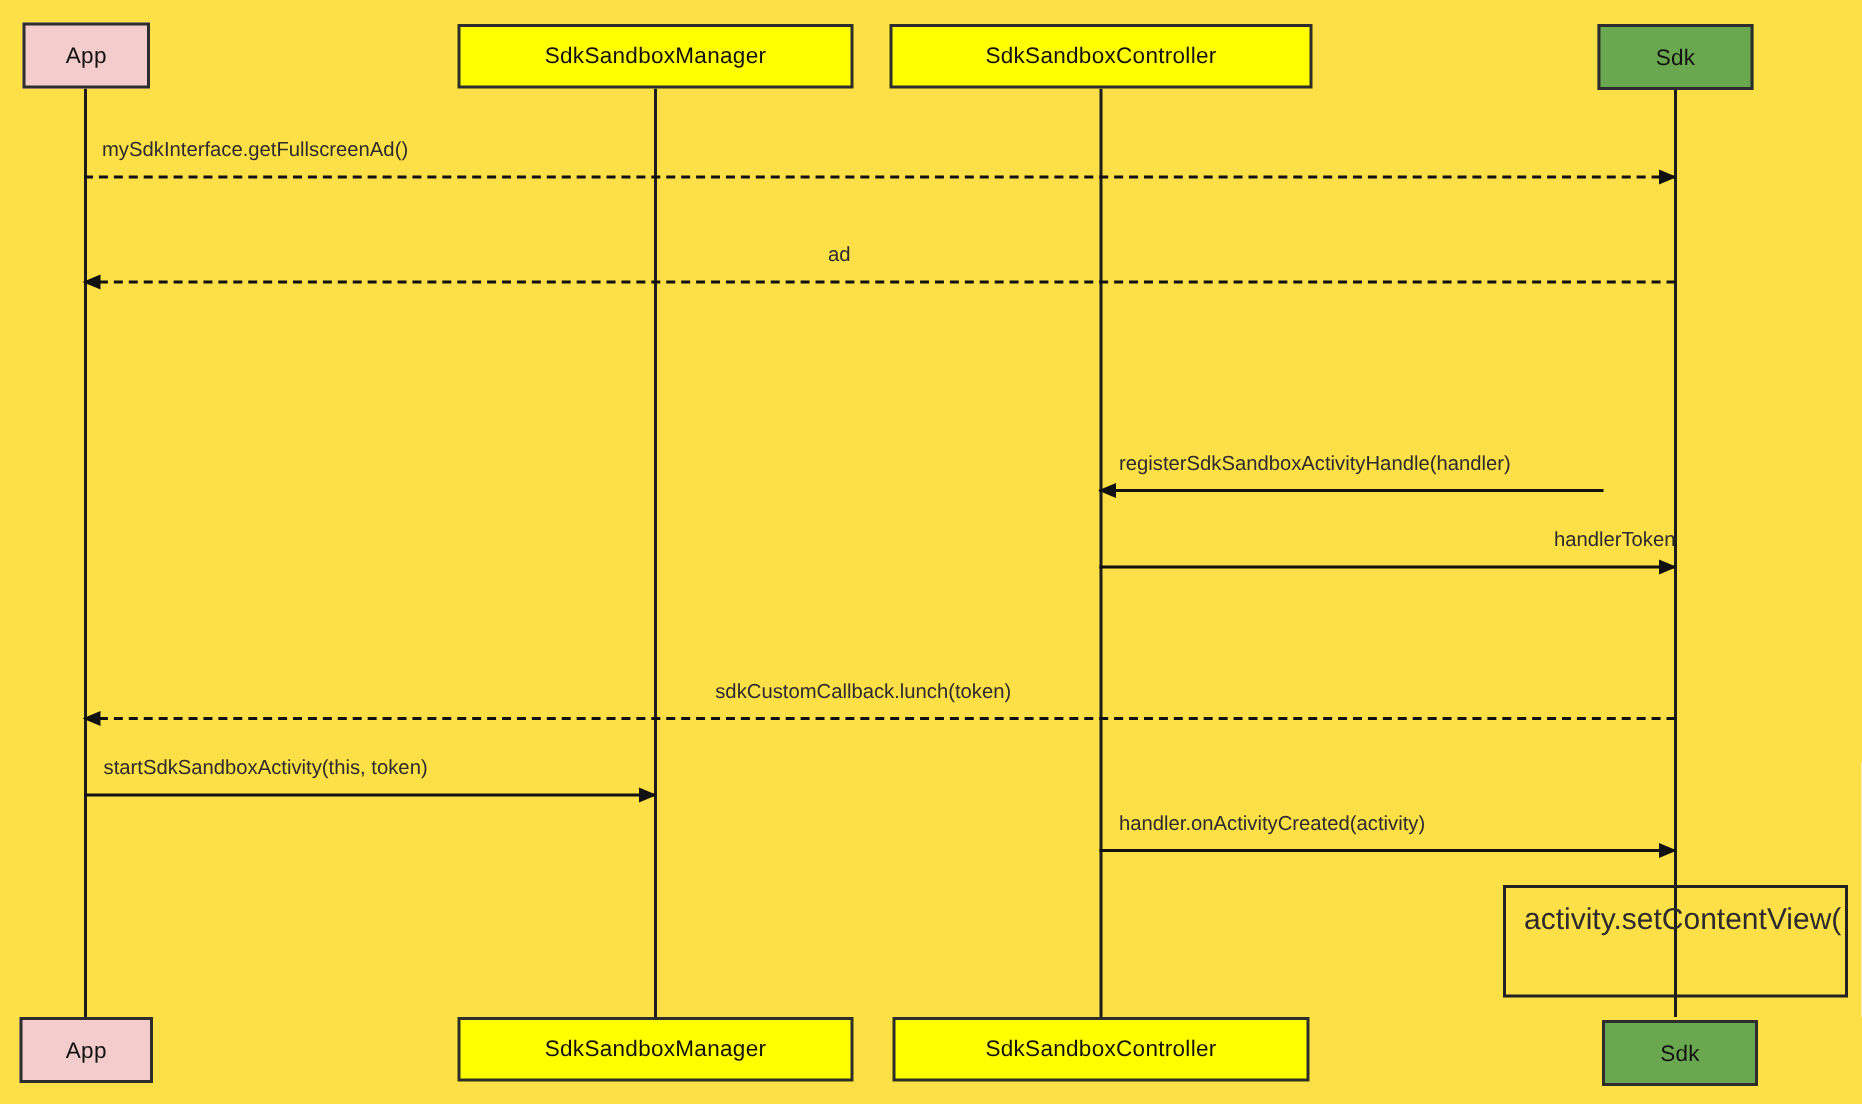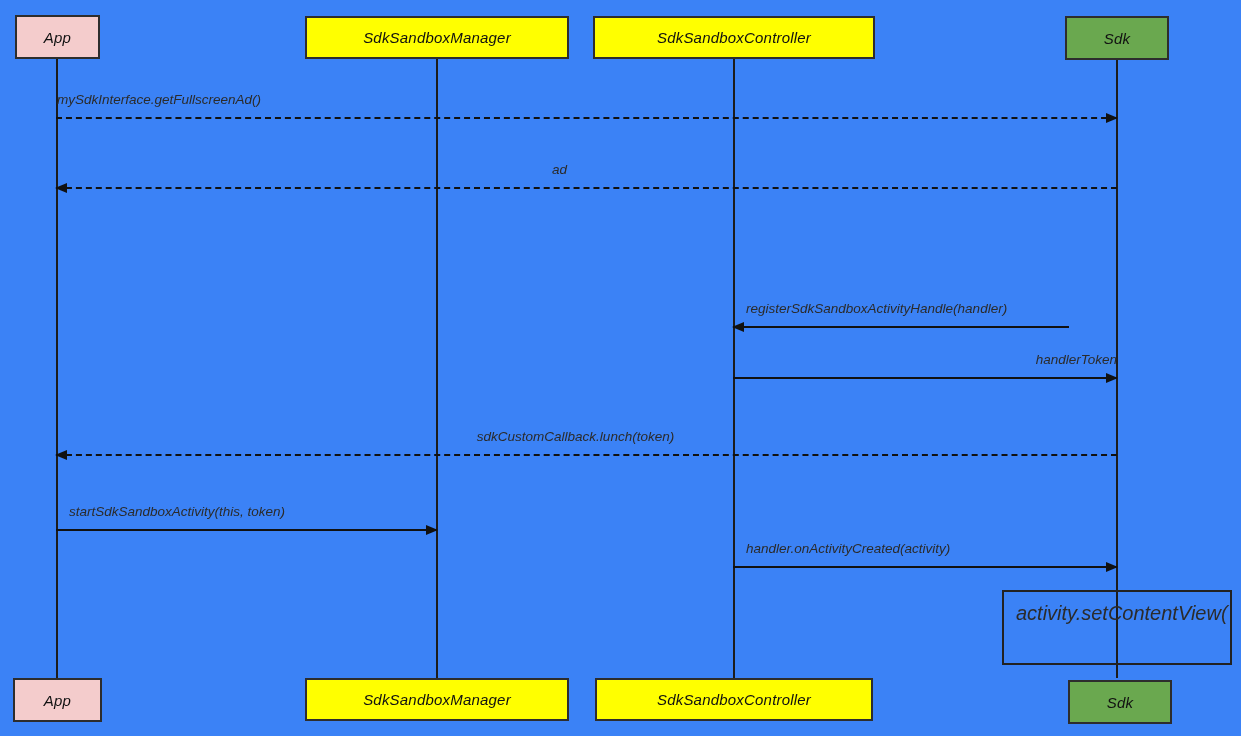--- a/index.html
+++ b/index.html
@@ -1,17 +1,17 @@
 <!DOCTYPE html>
 <html><head>
 <meta charset="utf-8">
 <style>
   html,body{margin:0;padding:0;background:#ffffff;}
   body{font-family:"Liberation Sans", sans-serif;}
-  .diagram{position:relative;width:1241px;height:736px;background:#3b82f6;overflow:hidden;font-style:italic;}
+  .diagram{position:relative;width:1241px;height:736px;background:#fde047;overflow:hidden;}
 
   .actor-box{
     position:absolute;box-sizing:border-box;z-index:4;
     border:2px solid #2d2d2d;
     display:flex;align-items:center;justify-content:center;
     font-size:15px;color:#111;letter-spacing:.2px;
   }
 
   .lifeline{position:absolute;width:2px;background:#1c1c1c;z-index:1;}
 
@@ -64,21 +64,21 @@
     <span>SdkSandboxManager</span>
   </div>
   <div class="actor-box" style="left: 595px; top: 678px; width: 278px; height: 43px; background-color: rgb(255, 255, 0);">
     <span>SdkSandboxController</span>
   </div>
   <div class="actor-box" style="left: 1068px; top: 680px; width: 104px; height: 44px; background-color: rgb(106, 168, 79);">
     <span>Sdk</span>
   </div>
 
   <div class="msg" style="left:56px;top:90px;width:1061px;">
-    <div class="msg-label" style="padding-left:1px;">mySdkInterface.getFullscreenAd()</div>
+    <div class="msg-label" style="padding-left:12px;">mySdkInterface.getFullscreenAd()</div>
     <div class="msg-line dashed">
       <span class="arr right"></span>
     </div>
   </div>
 
   <div class="msg" style="left:56px;top:160px;width:1061px;">
     <div class="msg-label right" style="padding-right:54px;">ad</div>
     <div class="msg-line dashed">
       <span class="arr left"></span>
     </div>
@@ -93,21 +93,21 @@
   </div>
 
   <div class="msg" style="left:733px;top:350px;width:384px;">
     <div class="msg-label" style="padding-left:4px;text-align:right;">handlerToken</div>
     <div class="msg-line">
       <span class="arr right"></span>
     </div>
   </div>
 
   <div class="msg" style="left:56px;top:427px;width:1061px;">
-    <div class="msg-label right" style="padding-right:22px;">sdkCustomCallback.lunch(token)</div>
+    <div class="msg-label right" style="padding-right:22px;margin-top:24px;">sdkCustomCallback.lunch(token)</div>
     <div class="msg-line dashed">
       <span class="arr left"></span>
     </div>
   </div>
 
   <div class="msg" style="left:733px;top:539px;width:384px;">
     <div class="msg-label" style="padding-left:13px;">handler.onActivityCreated(activity)</div>
     <div class="msg-line">
       <span class="arr right"></span>
     </div>

